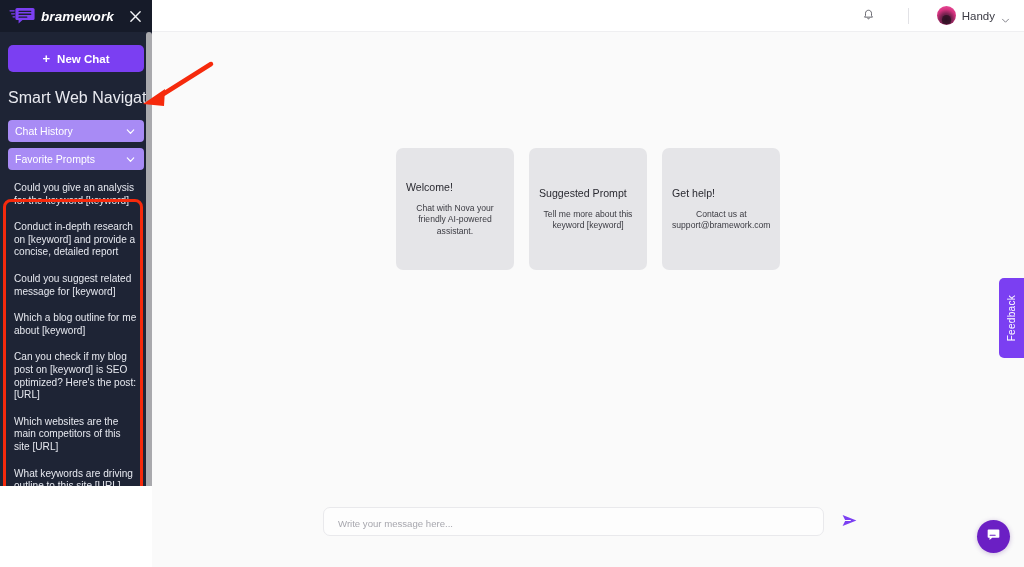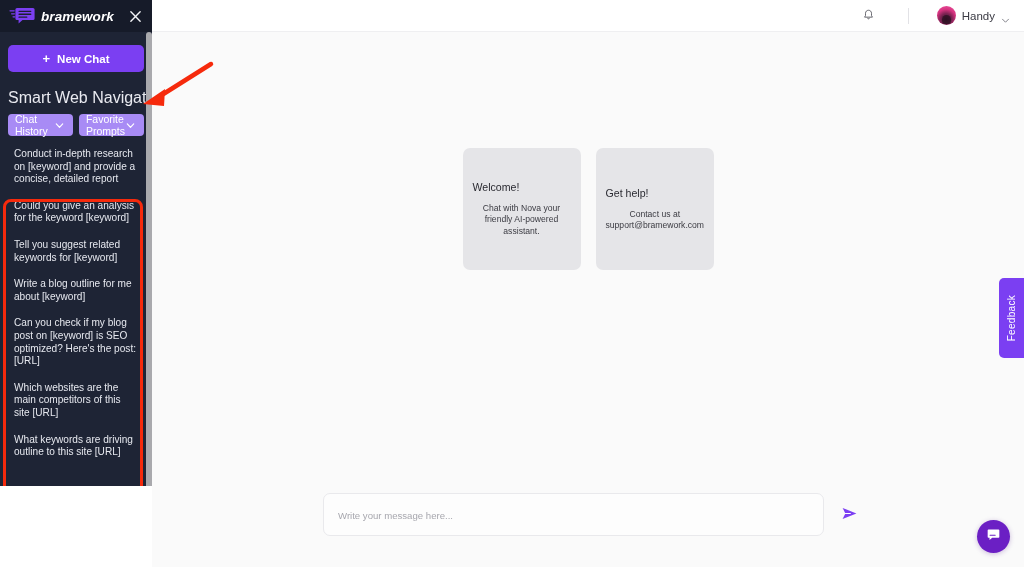--- a/index.html
+++ b/index.html
@@ -79,21 +79,21 @@
     position: relative;
     cursor: pointer;
     flex: 0 0 30px;
   }
   .toggle .knob {
     position: absolute; top: 2px; right: 2px;
     width: 12px; height: 12px; border-radius: 50%;
     background: #ffffff;
   }
 
-  .accordion { margin-top: 4px; display: flex; flex-direction: row; gap: 6px; }
+  .accordion { margin-top: 10px; display: flex; flex-direction: column; gap: 6px; }
   .acc-btn {
     height: 22px;
     width: 136px;
     background: #a88bf5;
     border: none;
     border-radius: 4px;
     color: #ffffff;
     font-size: 10.5px;
     font-weight: 400;
     font-family: "Liberation Sans", sans-serif;
@@ -217,26 +217,26 @@
     font-size: 8.6px;
     line-height: 11.5px;
   }
 
   .composer {
     position: absolute;
     left: 171px; bottom: 31px;
     display: flex; align-items: center; gap: 14px;
   }
   .msg-input {
-    width: 501px; height: 43px;
+    width: 501px; height: 29px;
     background: #fdfdfd;
     border: 1px solid #e9e9ec;
     border-radius: 7px;
     padding: 0 14px;
-    font-size: 12px;
+    font-size: 15px;
     color: #3b3b42;
     font-family: "Liberation Sans", sans-serif;
     outline: none;
   }
   .msg-input::placeholder { color: #a7a7ae; font-size: 9.6px; }
   .send-btn {
     width: 22px; height: 22px;
     background: none; border: none; padding: 0;
     display: flex; align-items: center; justify-content: center;
     cursor: pointer;
@@ -332,24 +332,24 @@
             <svg viewBox="0 0 12 12" width="11" height="11" aria-hidden="true">
               <path d="M2.5 4.3 L6 8 L9.5 4.3" fill="none" stroke="#ffffff" stroke-width="1.3" stroke-linecap="round" stroke-linejoin="round"></path>
             </svg>
           </span>
         </button>
 
 
       </div>
 
       <div class="prompts">
+        <div class="prompt-item">Could you give an analysis for the keyword [keyword]</div>
         <div class="prompt-item">Conduct in-depth research on [keyword] and provide a concise, detailed report</div>
-        <div class="prompt-item">Could you give an analysis for the keyword [keyword]</div>
-        <div class="prompt-item">Tell you suggest related keywords for [keyword]</div>
-        <div class="prompt-item">Write a blog outline for me about [keyword]</div>
+        <div class="prompt-item">Could you suggest related message for [keyword]</div>
+        <div class="prompt-item">Which a blog outline for me about [keyword]</div>
         <div class="prompt-item">Can you check if my blog post on [keyword] is SEO optimized? Here's the post: [URL]</div>
         <div class="prompt-item">Which websites are the main competitors of this site [URL]</div>
         <div class="prompt-item">What keywords are driving outline to this site [URL]</div>
 
       </div>
 
     </div>
 
     <div class="anno-box"></div>
 
@@ -381,20 +381,24 @@
 
     <div class="content">
 
       <div class="cards">
 
         <div class="card">
           <div class="card-title">Welcome!</div>
           <div class="card-sub">Chat with Nova your friendly AI-powered assistant.</div>
         </div>
 
+        <div class="card">
+          <div class="card-title">Suggested Prompt</div>
+          <div class="card-sub">Tell me more about this keyword [keyword]</div>
+        </div>
 
         <div class="card">
           <div class="card-title">Get help!</div>
           <div class="card-sub">Contact us at support@bramework.com</div>
         </div>
 
       </div>
 
       <div class="composer">
         <input class="msg-input" type="text" placeholder="Write your message here..." style="">

